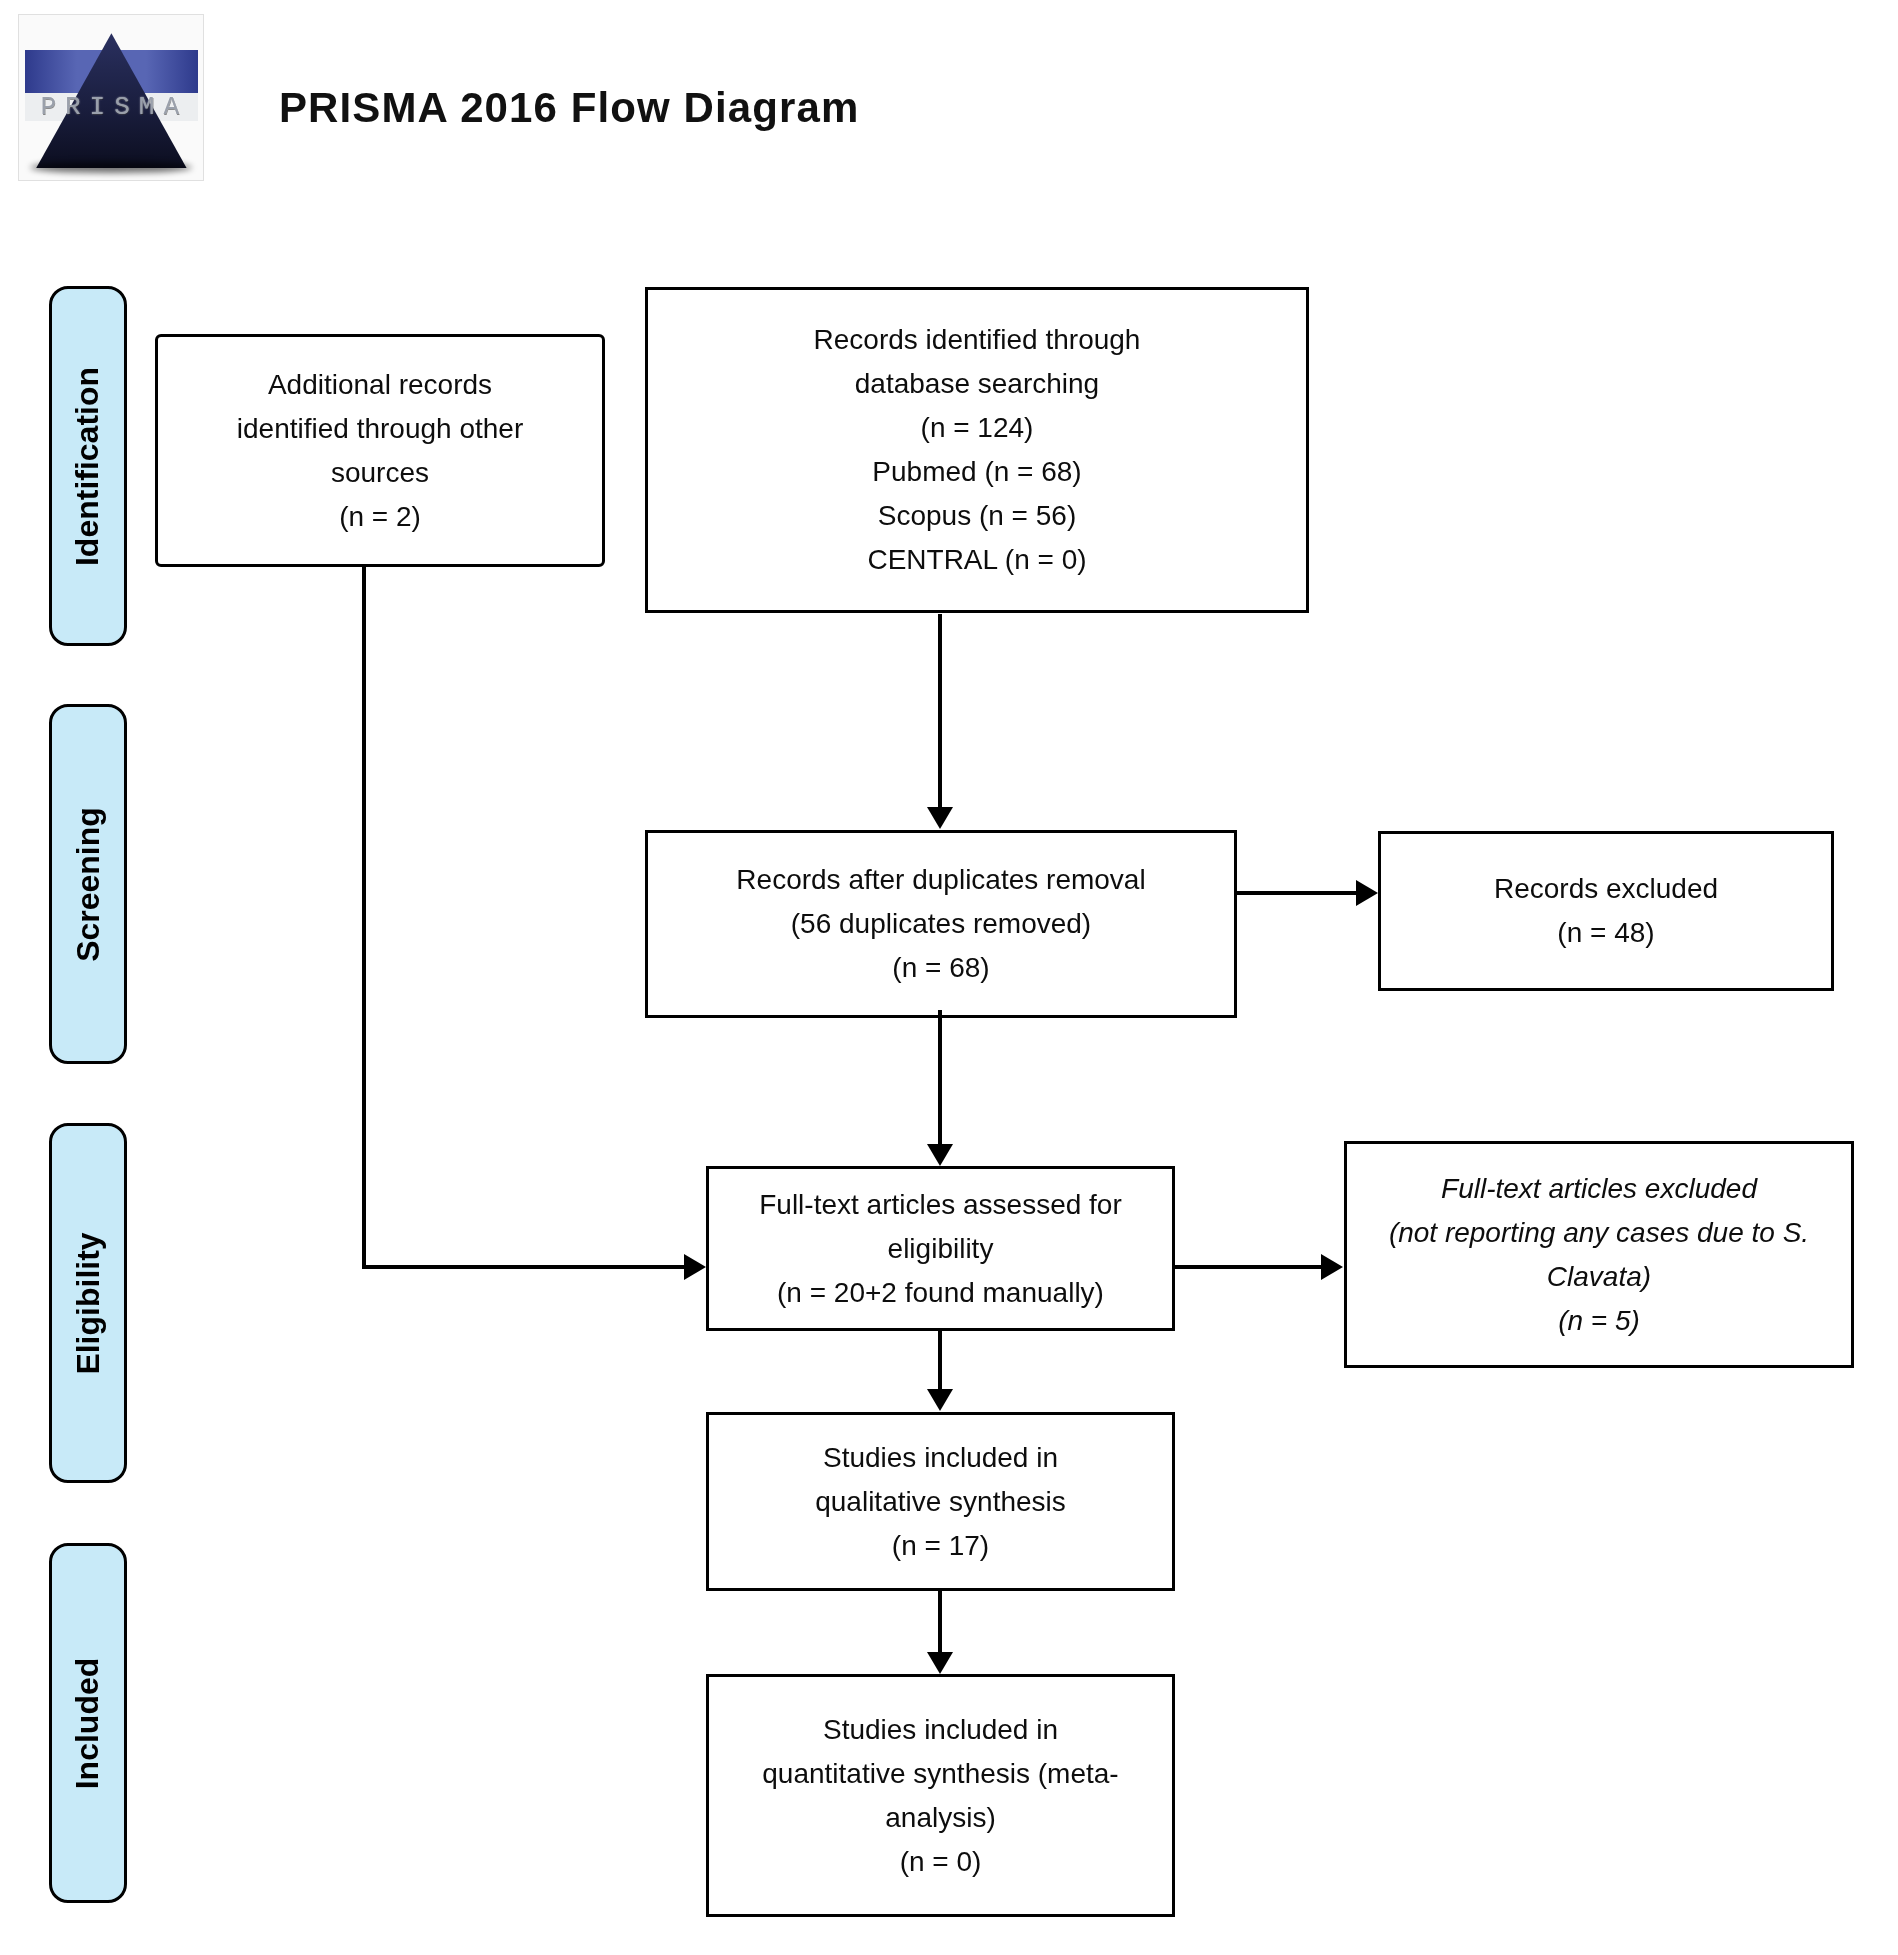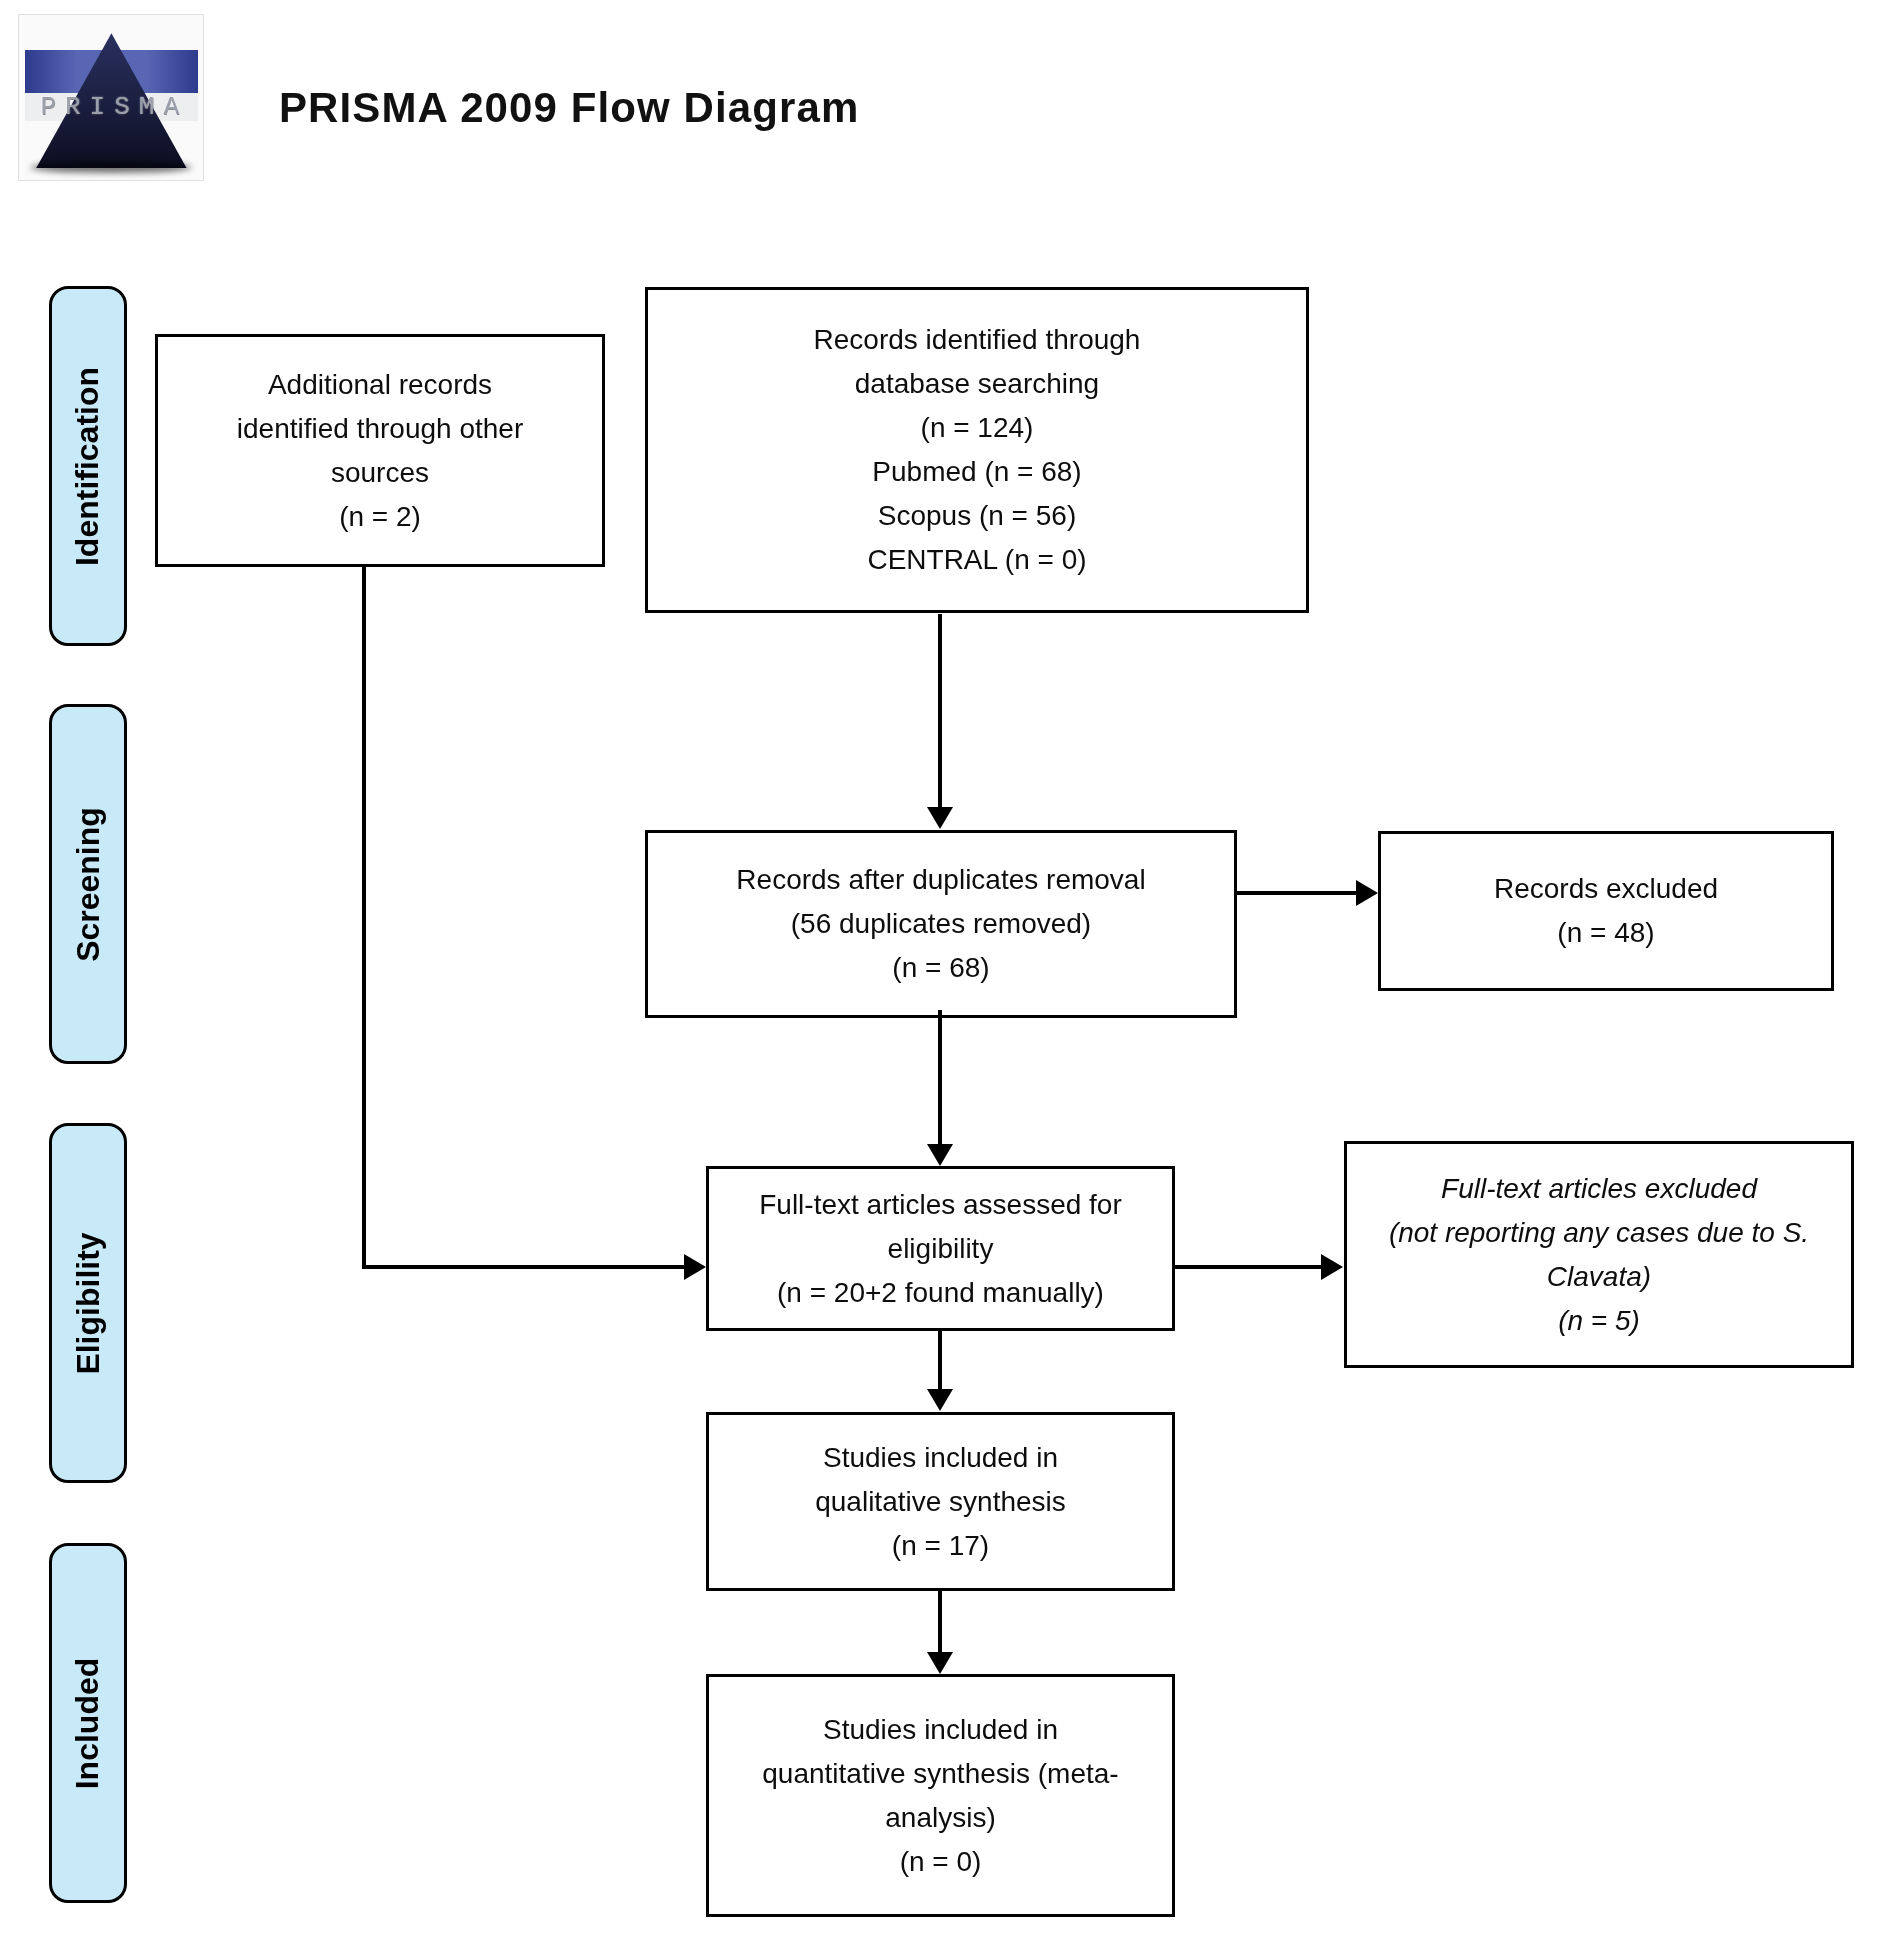--- a/index.html
+++ b/index.html
@@ -68,21 +68,21 @@
   
   .flow-box {
     position: absolute; background: #fff; border: 3.9px solid #000;
     box-sizing: border-box;
     display: flex; align-items: center; justify-content: center;
     text-align: center; white-space: pre-line;
     font-size: 28px; line-height: 44px; color: #0d0d0d;
     padding: 4.5px 5.6px;
   }
   #box-database   { left: 645px; top: 287px;  width: 664px; height: 326px; }
-  #box-additional { left: 155px;  top: 334px;  width: 450px;  height: 233px; }
+  #box-additional { left: 155px;  top: 334px;  width: 450px;  height: 233px; border-radius: 6px; }
   #box-duplicates { left: 645px; top: 830px; width: 592px; height: 188px; }
   #box-excluded   { left: 1378px; top: 831px; width: 456px;  height: 160px; }
   #box-fulltext   { left: 706px; top: 1166px; width: 469px;  height: 165px; }
   #box-ft-excluded{ left: 1344px; top: 1141px; width: 510px;  height: 227px; padding: 4.5px 2.2px; font-style: italic; }
   #box-qualitative{ left: 706px; top: 1412px; width: 469px;  height: 179px; }
   #box-quantitative{ left: 706px; top: 1674px; width: 469px; height: 243px; }
 
   
   .vline { position: absolute; width: 3.9px; background: #000; }
   .hline { position: absolute; height: 3.9px; background: #000; }
@@ -102,21 +102,21 @@
 
 <div id="stage">
 
   <div id="logo">
     <div class="band-blue"></div>
     <div class="band-white"></div>
     <div class="triangle"></div>
     <div class="shadow"></div>
     <div class="logo-word">PRISMA</div>
   </div>
-  <div id="title">PRISMA 2009 Flow Diagram</div>
+  <div id="title">PRISMA 2016 Flow Diagram</div>
 
   <div class="stage-label" id="label-identification">
     <span>Identification</span>
   </div>
   <div class="stage-label" id="label-screening">
     <span>Screening</span>
   </div>
   <div class="stage-label" id="label-eligibility">
     <span>Eligibility</span>
   </div>

